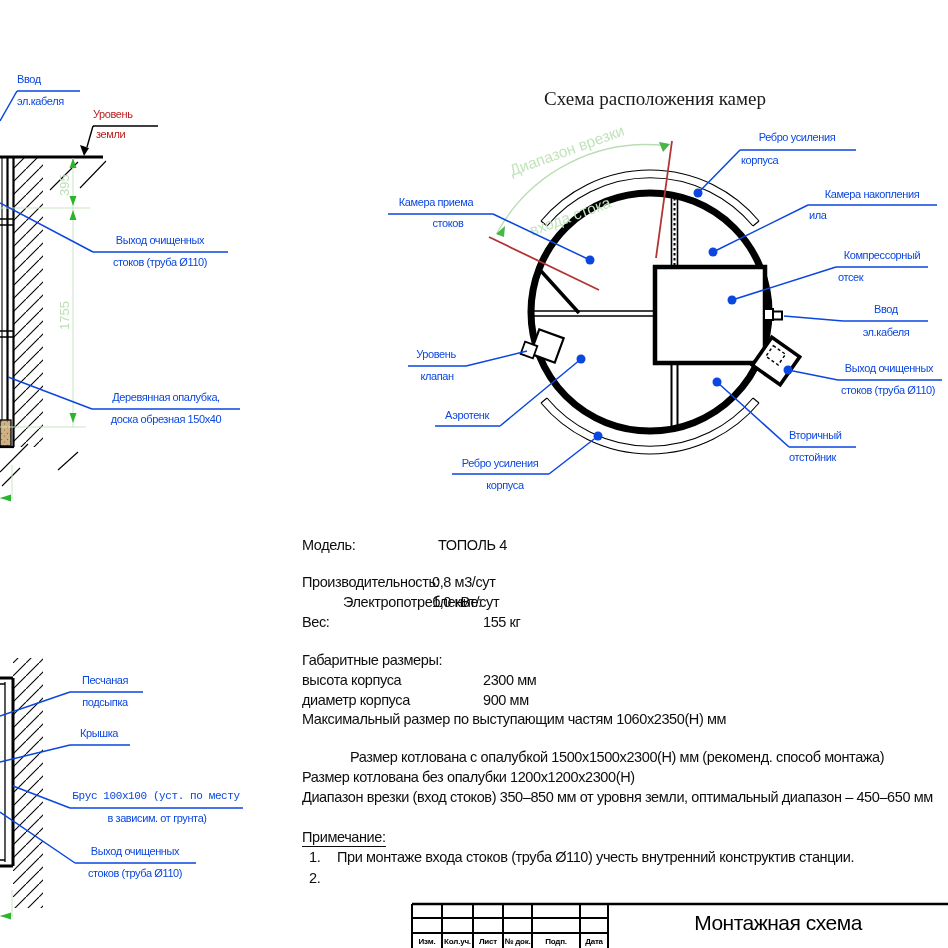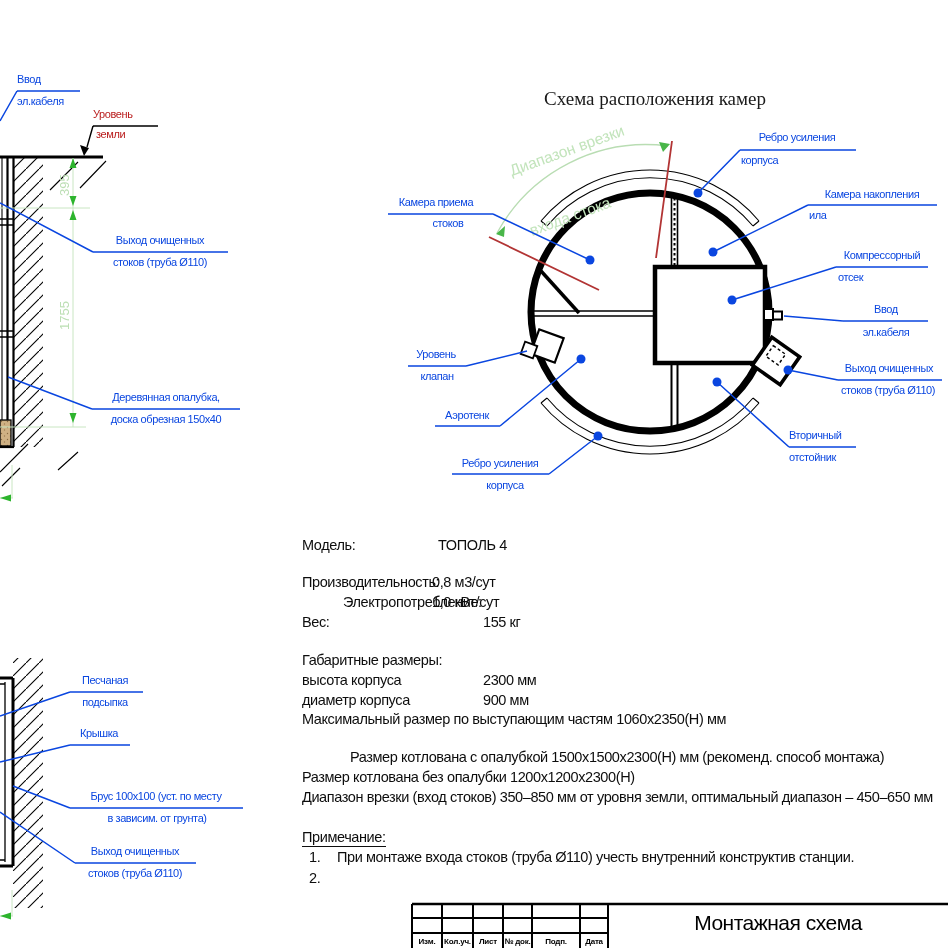--- a/index.html
+++ b/index.html
@@ -187,21 +187,21 @@
 <div class="t c" style="left:86px;top:256px;width:148px;">стоков (труба Ø110)</div>
 
 <div class="t c" style="left:92px;top:391px;width:148px;">Деревянная опалубка,</div>
 <div class="t c" style="left:92px;top:413px;width:148px;">доска обрезная 150x40</div>
 
 <div class="t c" style="left:66px;top:674px;width:78px;">Песчаная</div>
 <div class="t c" style="left:66px;top:696px;width:78px;">подсыпка</div>
 
 <div class="t c" style="left:66px;top:727px;width:66px;">Крышка</div>
 
-<div class="t c" style="left:66px;top:790px;width:180px;">Брус 100x100 (уст. по месту</div>
+<div class="t c" style="left:66px;top:790px;width:180px;font-family:Liberation Mono, monospace;">Брус 100x100 (уст. по месту</div>
 <div class="t c" style="left:82px;top:812px;width:150px;">в зависим. от грунта)</div>
 
 <div class="t c" style="left:71px;top:845px;width:128px;">Выход очищенных</div>
 <div class="t c" style="left:67px;top:867px;width:136px;">стоков (труба Ø110)</div>
 
 <div class="spec" style="left:302px;top:537px;">Модель:</div>
 <div class="spec" style="left:438px;top:537px;">ТОПОЛЬ 4</div>
 
 <div class="spec" style="left:302px;top:574px;">Производительность:</div>
 <div class="spec" style="left:432px;top:574px;">0,8 м3/сут</div>

